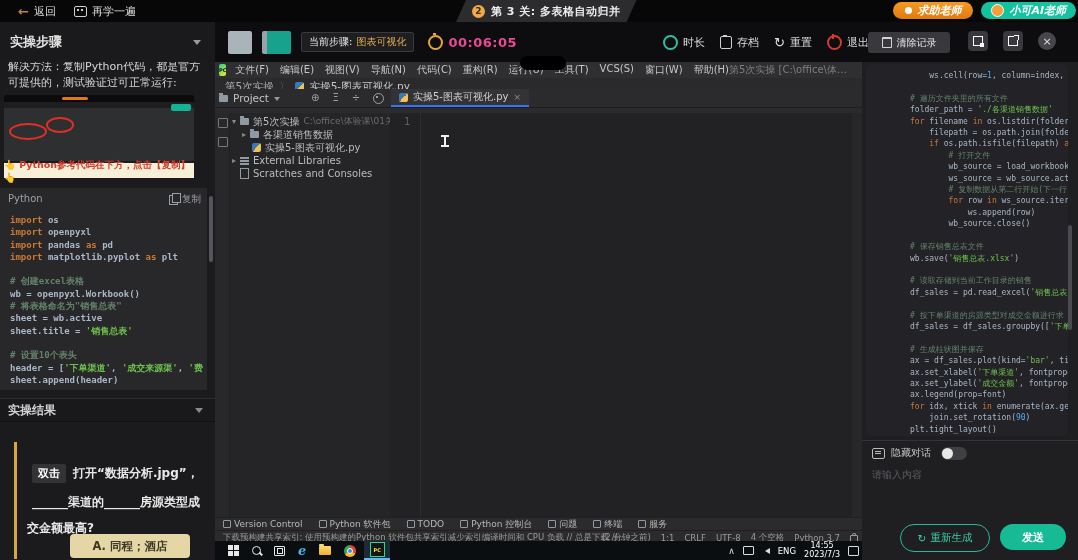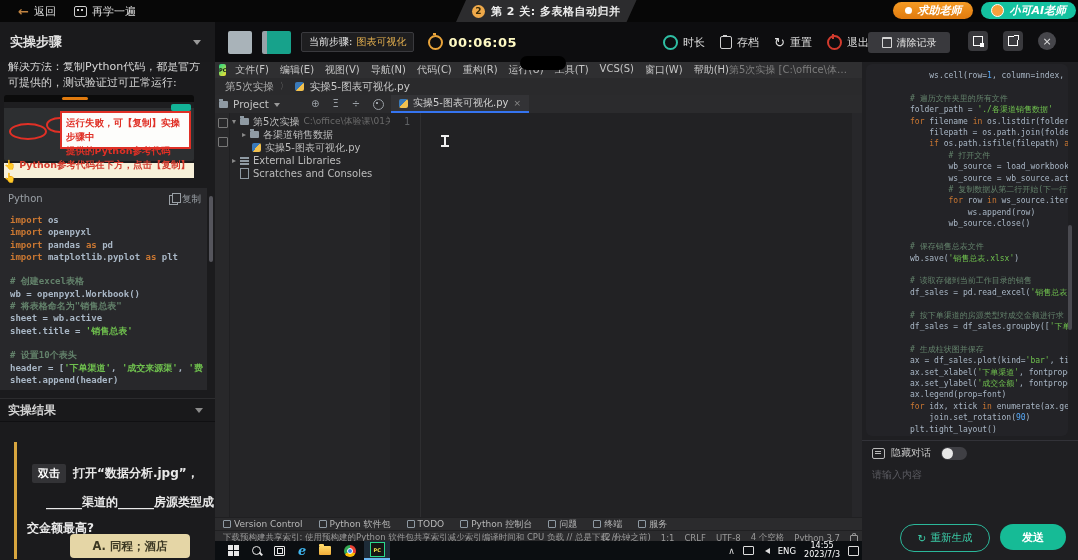--- a/index.html
+++ b/index.html
@@ -33,21 +33,21 @@
   #sb-mid{position:absolute;left:215px;top:0;height:40px;display:flex;align-items:center;gap:10px;padding-left:13px;}
   .thumb1{width:24px;height:23px;background:#a9b3b9;border-radius:2px;}
   .thumb2{width:24px;height:23px;background:#17a28b;border-left:5px solid #98a2a8;border-radius:2px;}
   .step-badge{display:flex;align-items:flex-end;gap:4px;background:#1e1e20;border:1px solid #3a3a3e;border-radius:2px;
     padding:2px 7px;font-size:10px;}
   .step-badge .lab{color:#ececec;}
   .step-badge .val{color:#e2ae4e;}
   .timer{display:flex;align-items:center;gap:5px;margin-left:4px;}
   .stopwatch{width:11px;height:11px;border:2px solid #e9a43b;border-radius:50%;position:relative;}
   .stopwatch::before{content:"";position:absolute;left:3px;top:-4px;width:3px;height:2px;background:#e9a43b;}
-  .timer .t{color:#fef9c3;font-size:13px;font-weight:bold;letter-spacing:.5px;}
+  .timer .t{color:#ec4899;font-size:13px;font-weight:bold;letter-spacing:.5px;}
   #sb-actions{position:absolute;left:663px;top:0;height:40px;display:flex;align-items:center;gap:15px;}
   .act{display:flex;align-items:center;gap:5px;color:#dcdcdc;font-size:11px;}
   .ic-clock{width:11px;height:11px;border:2px solid #2fbfa4;border-radius:50%;}
   .ic-clip{width:10px;height:11px;border:1px solid #cfcfcf;border-radius:2px;position:relative;}
   .ic-clip::before{content:"";position:absolute;left:2px;top:-2px;width:4px;height:2px;background:#cfcfcf;}
   .ic-reset{color:#dcdcdc;font-size:13px;line-height:1;}
   .ic-power{width:11px;height:11px;border:2px solid #d23b2e;border-radius:50%;position:relative;}
   .ic-power::before{content:"";position:absolute;left:3.5px;top:-3px;width:2px;height:5px;background:#d23b2e;}
   #clear-btn{position:absolute;left:868px;top:10px;height:21px;width:82px;background:#39393d;border-radius:3px;
     display:flex;align-items:center;justify-content:center;gap:5px;color:#e5e5e5;font-size:10px;}
@@ -84,40 +84,40 @@
   .tk{color:#cc7832;}.tp{color:#a9b7c6;}.ts{color:#6fc04e;}.tc{color:#63826b;}.tn{color:#56a8f5;}
   #lp-scroll{position:absolute;left:209px;top:134px;width:4px;height:66px;background:#55555c;border-radius:2px;}
   #results-hd{position:absolute;left:0;top:336px;width:215px;height:22px;background:#19191b;border-top:1px solid #2c2c2e;
     border-bottom:1px solid #101012;display:flex;align-items:center;}
   #results-hd .t{color:#d0d0d0;font-size:12px;font-weight:bold;margin-left:8px;}
   #results-hd .caret-down{position:absolute;right:12px;border-top-color:#8a8a8a;}
   #q-bar{position:absolute;left:14px;top:380px;width:3px;height:117px;background:#d8a63f;}
   #q-row1{position:absolute;left:32px;top:402px;display:flex;align-items:center;gap:7px;}
   #q-chip{background:#333336;border-radius:2px;padding:2px 6px;color:#fff;font-size:11px;font-weight:bold;}
   .q-text{color:#e9e9e9;font-size:12px;font-weight:bold;}
-  #q-row2{position:absolute;left:46px;top:432px;}
+  #q-row2{position:absolute;left:32px;top:432px;}
   #q-row3{position:absolute;left:27px;top:458px;}
   #answer-a{position:absolute;left:70px;top:472px;width:120px;height:24px;background:#e5d6a6;border-radius:4px;
     color:#3c3823;font-size:11.5px;font-weight:bold;display:flex;align-items:center;justify-content:center;}
   
   #pycharm{position:absolute;left:215px;top:62px;width:647px;height:479px;background:#2b2b2d;}
   #menubar{position:absolute;left:0;top:0;width:647px;height:16px;background:#2f2f31;display:flex;align-items:center;}
   .pc-logo{width:12px;height:12px;border-radius:2px;margin-left:4px;background:linear-gradient(135deg,#21d789,#f7e02e);
     color:#111;font-size:5px;font-weight:bold;display:flex;align-items:center;justify-content:center;}
   #menu-items{display:flex;gap:11px;margin-left:9px;}
   #menu-items span{color:#c6c6c6;font-size:10px;white-space:nowrap;}
   #win-title{margin-left:auto;margin-right:6px;color:#7d7d7d;font-size:10px;max-width:240px;overflow:hidden;
     text-overflow:ellipsis;white-space:nowrap;}
   #notch{position:absolute;left:305px;top:-6px;width:46px;height:14px;background:#000;border-radius:7px;}
   #crumbbar{position:absolute;left:0;top:16px;width:647px;height:17px;background:#2a2a2c;display:flex;align-items:center;gap:6px;padding-left:10px;box-sizing:border-box;}
   #crumbbar .c1{color:#ababab;font-size:10.5px;}
   #crumbbar .sep{color:#6f6f6f;font-size:9px;}
   #crumbbar .c2{color:#c8c8c8;font-size:10.5px;}
   .py-ic{width:9px;height:9px;border-radius:2px;background:linear-gradient(135deg,#3a79b8 50%,#f2c14e 50%);flex:0 0 auto;}
-  #tabrow{position:absolute;left:0;top:33px;width:647px;height:18px;background:#2b2b2d;border-bottom:1px solid #1e1e20;}
+  #tabrow{position:absolute;left:0;top:27px;width:647px;height:18px;background:#2b2b2d;border-bottom:1px solid #1e1e20;}
   #proj-cluster{position:absolute;left:4px;top:0;height:18px;display:flex;align-items:center;gap:5px;}
   .folder-ic{width:9px;height:7px;background:#8f9aa3;border-radius:1px;position:relative;}
   .folder-ic::before{content:"";position:absolute;left:0;top:-2px;width:4px;height:2px;background:#8f9aa3;}
   #proj-cluster .t{color:#c3c3c3;font-size:10.5px;}
   #proj-cluster .caret-down{border-width:3px;border-top-width:4px;}
   .mini-ic{color:#9aa0a6;font-size:10px;line-height:1;}
   .gear{width:9px;height:9px;border:1.5px solid #9aa0a6;border-radius:50%;position:relative;}
   .gear::after{content:"";position:absolute;left:2px;top:2px;width:2px;height:2px;background:#9aa0a6;}
   #tb-icons{position:absolute;left:96px;top:0;height:18px;display:flex;align-items:center;gap:13px;}
   #file-tab{position:absolute;left:176px;top:0;height:16px;background:#333336;border-bottom:2px solid #3574f0;
@@ -205,21 +205,21 @@
     <div class="tb-item">
       <span class="back-arrow">←</span>
       <span>返回</span>
     </div>
     <div class="tb-item">
       <span class="robot"></span>
       <span>再学一遍</span>
     </div>
     <div id="level-title">
       <span class="lv-badge">2</span>
-      <span class="t">第 2 关: 多表格自动归并</span>
+      <span class="t">第 3 关: 多表格自动归并</span>
     </div>
     <div id="topbar-right">
       <div class="btn-help">
         <span class="bulb"></span>
         <span>求助老师</span>
       </div>
       <div class="btn-ai">
         <span class="ai-avatar"></span>
         <span>小可AI老师</span>
       </div>
@@ -278,24 +278,20 @@
 
   <div id="leftpanel">
     <div class="intro" id="intro2">可提供的，测试验证过可正常运行:</div>
     <div class="intro" id="intro1">解决方法：复制Python代码，都是官方</div>
     <div id="mini-shot">
       <div class="ms-bar1"></div>
       <div class="ms-bar2"></div>
       <div class="ms-btn"></div>
       <div class="ms-e1"></div>
       <div class="ms-e2"></div>
-      <div id="ms-redbox">
-        <div>运行失败，可【复制】实操步骤中</div>
-        <div>提供的Python参考代码</div>
-      </div>
     </div>
     <div id="banner">👆 Python参考代码在下方，点击【复制】👆</div>
     <div id="code-card">
       <span class="hd">Python</span>
       <div id="copy-btn">
         <span class="ic-copy"></span>
         <span>复制</span>
       </div>
       <div id="left-code" class="mono">
           <div class="cl"><span class="tk">import</span><span class="tp"> os</span></div>

